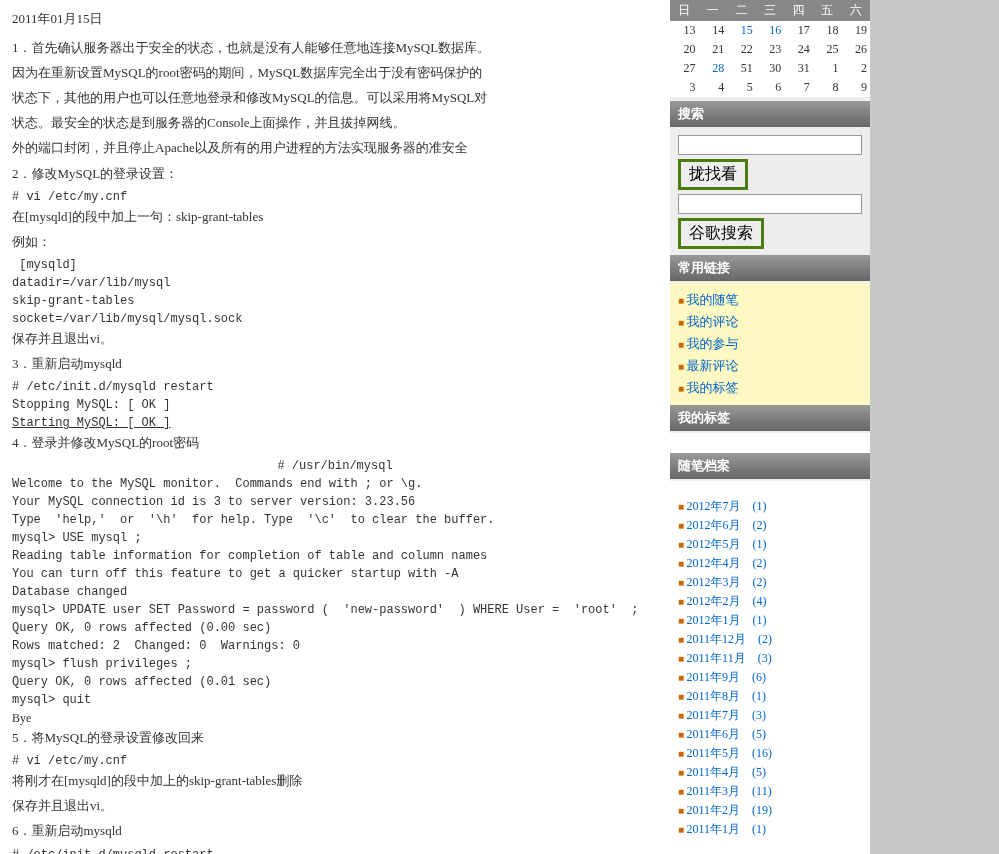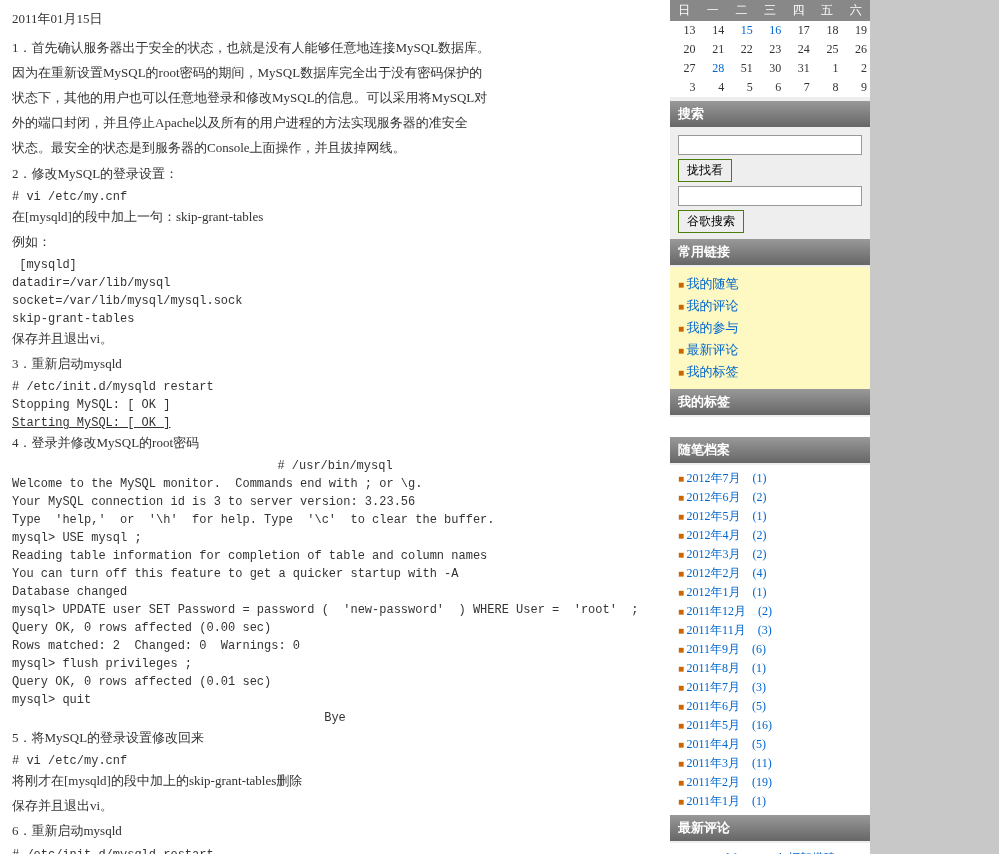--- a/index.html
+++ b/index.html
@@ -78,24 +78,24 @@
       padding: 6px 8px;
     }
     .search-input {
       width: 100%;
       border: 1px solid #999;
       padding: 2px 4px;
       font-size: 12px;
       margin-bottom: 4px;
     }
     .search-btn {
-      font-size: 12px;
+      font-size: 16px;
       padding: 2px 8px;
       cursor: pointer;
-      border: 1px solid #4d7c0f;
+      border: 3px solid #4d7c0f;
       background: #eee;
       margin-right: 4px;
     }
 
     
     .links-list {
       list-style: none;
       padding: 6px 8px;
       background: #fef9c3;
     }
@@ -109,21 +109,21 @@
     }
     .links-list li a {
       color: #0066cc;
       text-decoration: none;
       font-size: 13px;
     }
 
     
     .archive-list {
       list-style: none;
-      padding: 4px 8px;
+      padding: 16px 8px;
       background: #fff;
     }
     .archive-list li {
       padding: 1px 0;
       font-size: 12px;
     }
     .archive-list li::before {
       content: "■ ";
       color: #cc6600;
       font-size: 10px;
@@ -156,51 +156,51 @@
 
 <div class="layout">
 
   <div class="main-content">
     <div id="content-area">
         <div class="content-text">2011年01月15日</div>
         <div style="height:4px;"></div>
         <div class="content-text">1．首先确认服务器出于安全的状态，也就是没有人能够任意地连接MySQL数据库。</div>
         <div class="content-text">因为在重新设置MySQL的root密码的期间，MySQL数据库完全出于没有密码保护的</div>
         <div class="content-text">状态下，其他的用户也可以任意地登录和修改MySQL的信息。可以采用将MySQL对</div>
+        <div class="content-text">状态。最安全的状态是到服务器的Console上面操作，并且拔掉网线。</div>
         <div class="content-text">外的端口封闭，并且停止Apache以及所有的用户进程的方法实现服务器的准安全</div>
-        <div class="content-text">状态。最安全的状态是到服务器的Console上面操作，并且拔掉网线。</div>
         <div class="content-text">2．修改MySQL的登录设置：</div>
         <div style="font-family:'Courier New',Courier,monospace;font-size:12px;line-height:1.5;white-space:pre;"># vi /etc/my.cnf</div>
         <div class="content-text">在[mysqld]的段中加上一句：skip-grant-tables</div>
         <div class="content-text">例如：</div>
         <div style="font-family:'Courier New',Courier,monospace;font-size:12px;line-height:1.5;white-space:pre;"> [mysqld]</div>
         <div style="font-family:'Courier New',Courier,monospace;font-size:12px;line-height:1.5;white-space:pre;">datadir=/var/lib/mysql</div>
+        <div style="font-family:'Courier New',Courier,monospace;font-size:12px;line-height:1.5;white-space:pre;">skip-grant-tables</div>
         <div style="font-family:'Courier New',Courier,monospace;font-size:12px;line-height:1.5;white-space:pre;">socket=/var/lib/mysql/mysql.sock</div>
-        <div style="font-family:'Courier New',Courier,monospace;font-size:12px;line-height:1.5;white-space:pre;">skip-grant-tables</div>
         <div class="content-text">保存并且退出vi。</div>
         <div class="content-text">3．重新启动mysqld</div>
         <div style="font-family:'Courier New',Courier,monospace;font-size:12px;line-height:1.5;white-space:pre;"># /etc/init.d/mysqld restart</div>
         <div style="font-family:'Courier New',Courier,monospace;font-size:12px;line-height:1.5;white-space:pre;">Stopping MySQL: [ OK ]</div>
         <div style="font-family:'Courier New',Courier,monospace;font-size:12px;line-height:1.5;white-space:pre;text-decoration:underline;">Starting MySQL: [ OK ]</div>
         <div class="content-text">4．登录并修改MySQL的root密码</div>
         <div style="font-family:'Courier New',Courier,monospace;font-size:12px;line-height:1.5;white-space:pre;text-align:center;"># /usr/bin/mysql</div>
         <div style="font-family:'Courier New',Courier,monospace;font-size:12px;line-height:1.5;white-space:pre;">Welcome to the MySQL monitor.  Commands end with ; or \g.</div>
         <div style="font-family:'Courier New',Courier,monospace;font-size:12px;line-height:1.5;white-space:pre;">Your MySQL connection id is 3 to server version: 3.23.56</div>
         <div style="font-family:'Courier New',Courier,monospace;font-size:12px;line-height:1.5;white-space:pre;">Type  'help,'  or  '\h'  for help. Type  '\c'  to clear the buffer.</div>
         <div style="font-family:'Courier New',Courier,monospace;font-size:12px;line-height:1.5;white-space:pre;">mysql&gt; USE mysql ;</div>
         <div style="font-family:'Courier New',Courier,monospace;font-size:12px;line-height:1.5;white-space:pre;">Reading table information for completion of table and column names</div>
         <div style="font-family:'Courier New',Courier,monospace;font-size:12px;line-height:1.5;white-space:pre;">You can turn off this feature to get a quicker startup with -A</div>
         <div style="font-family:'Courier New',Courier,monospace;font-size:12px;line-height:1.5;white-space:pre;">Database changed</div>
         <div style="font-family:'Courier New',Courier,monospace;font-size:12px;line-height:1.5;white-space:pre;">mysql&gt; UPDATE user SET Password = password (  'new-password'  ) WHERE User =  'root'  ;</div>
         <div style="font-family:'Courier New',Courier,monospace;font-size:12px;line-height:1.5;white-space:pre;">Query OK, 0 rows affected (0.00 sec)</div>
         <div style="font-family:'Courier New',Courier,monospace;font-size:12px;line-height:1.5;white-space:pre;">Rows matched: 2  Changed: 0  Warnings: 0</div>
         <div style="font-family:'Courier New',Courier,monospace;font-size:12px;line-height:1.5;white-space:pre;">mysql&gt; flush privileges ;</div>
         <div style="font-family:'Courier New',Courier,monospace;font-size:12px;line-height:1.5;white-space:pre;">Query OK, 0 rows affected (0.01 sec)</div>
         <div style="font-family:'Courier New',Courier,monospace;font-size:12px;line-height:1.5;white-space:pre;">mysql&gt; quit</div>
-        <div style="font-family:Liberation Mono, monospace;font-size:12px;line-height:1.5;white-space:pre;text-align:center;">Bye</div>
+        <div style="font-family:Liberation Serif, serif;font-size:12px;line-height:1.5;white-space:pre;">Bye</div>
         <div class="content-text">5．将MySQL的登录设置修改回来</div>
         <div style="font-family:'Courier New',Courier,monospace;font-size:12px;line-height:1.5;white-space:pre;"># vi /etc/my.cnf</div>
         <div class="content-text">将刚才在[mysqld]的段中加上的skip-grant-tables删除</div>
         <div class="content-text">保存并且退出vi。</div>
         <div class="content-text">6．重新启动mysqld</div>
         <div style="font-family:'Courier New',Courier,monospace;font-size:12px;line-height:1.5;white-space:pre;"># /etc/init.d/mysqld restart</div>
       </div>
   </div>
 
   <div class="sidebar">

